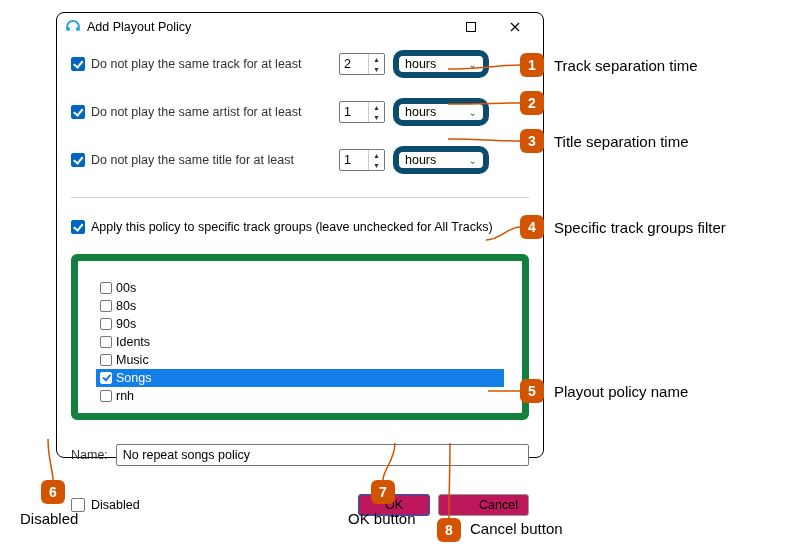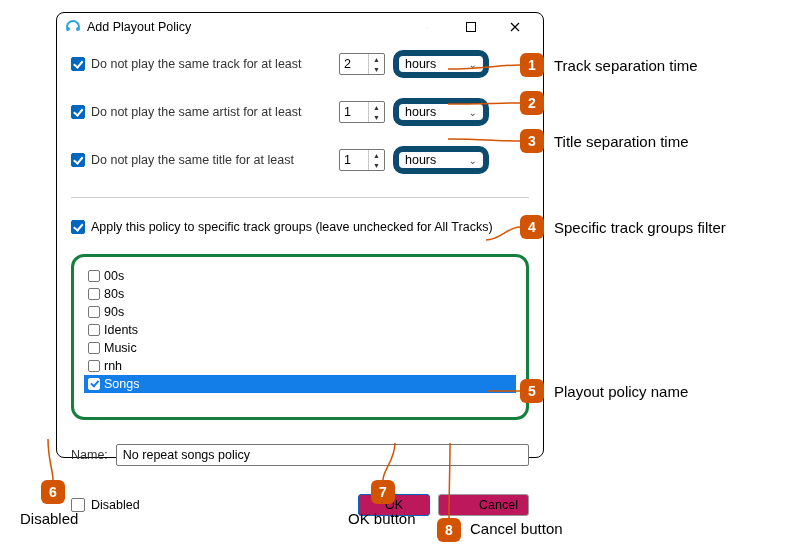--- a/index.html
+++ b/index.html
@@ -112,24 +112,24 @@
   }
   .unit-select .chev{
     font-size:10px; color:#555;
   }
   hr.sep{
     border:0; border-top:1px solid #cfcfcf;
     margin:6px 0 8px 0;
   }
   .apply-row{ display:flex; align-items:center; margin-bottom:6px;}
   .group-list{
-    border:3px solid #15803d;
-    border-radius:13px;
+    border:7px solid #15803d;
+    border-radius:6px;
     height:166px;
-    padding:10px;
+    padding:18px;
     overflow:hidden;
     background:#fff;
   }
   .group-item{
     display:flex; align-items:center;
     height:18px;
     padding:0 4px;
     gap:4px;
     color:#000;
     font-size:12.5px;
@@ -324,27 +324,27 @@
           <span>90s</span>
         </div>
         <div class="group-item">
           <span class="smcb"></span>
           <span>Idents</span>
         </div>
         <div class="group-item">
           <span class="smcb"></span>
           <span>Music</span>
         </div>
-        <div class="group-item">
-          <span class="smcb"></span>
-          <span>rnh</span>
-        </div>
         <div class="group-item selected">
           <span class="smcb checked"></span>
           <span>Songs</span>
+        </div>
+        <div class="group-item">
+          <span class="smcb"></span>
+          <span>rnh</span>
         </div>
       </div>
 
     <div class="name-row">
       <label>Name:</label>
       <input class="name-input" value="No repeat songs policy" style="">
     </div>
 
     <div class="bottom-row">
       <span class="cb"></span>

